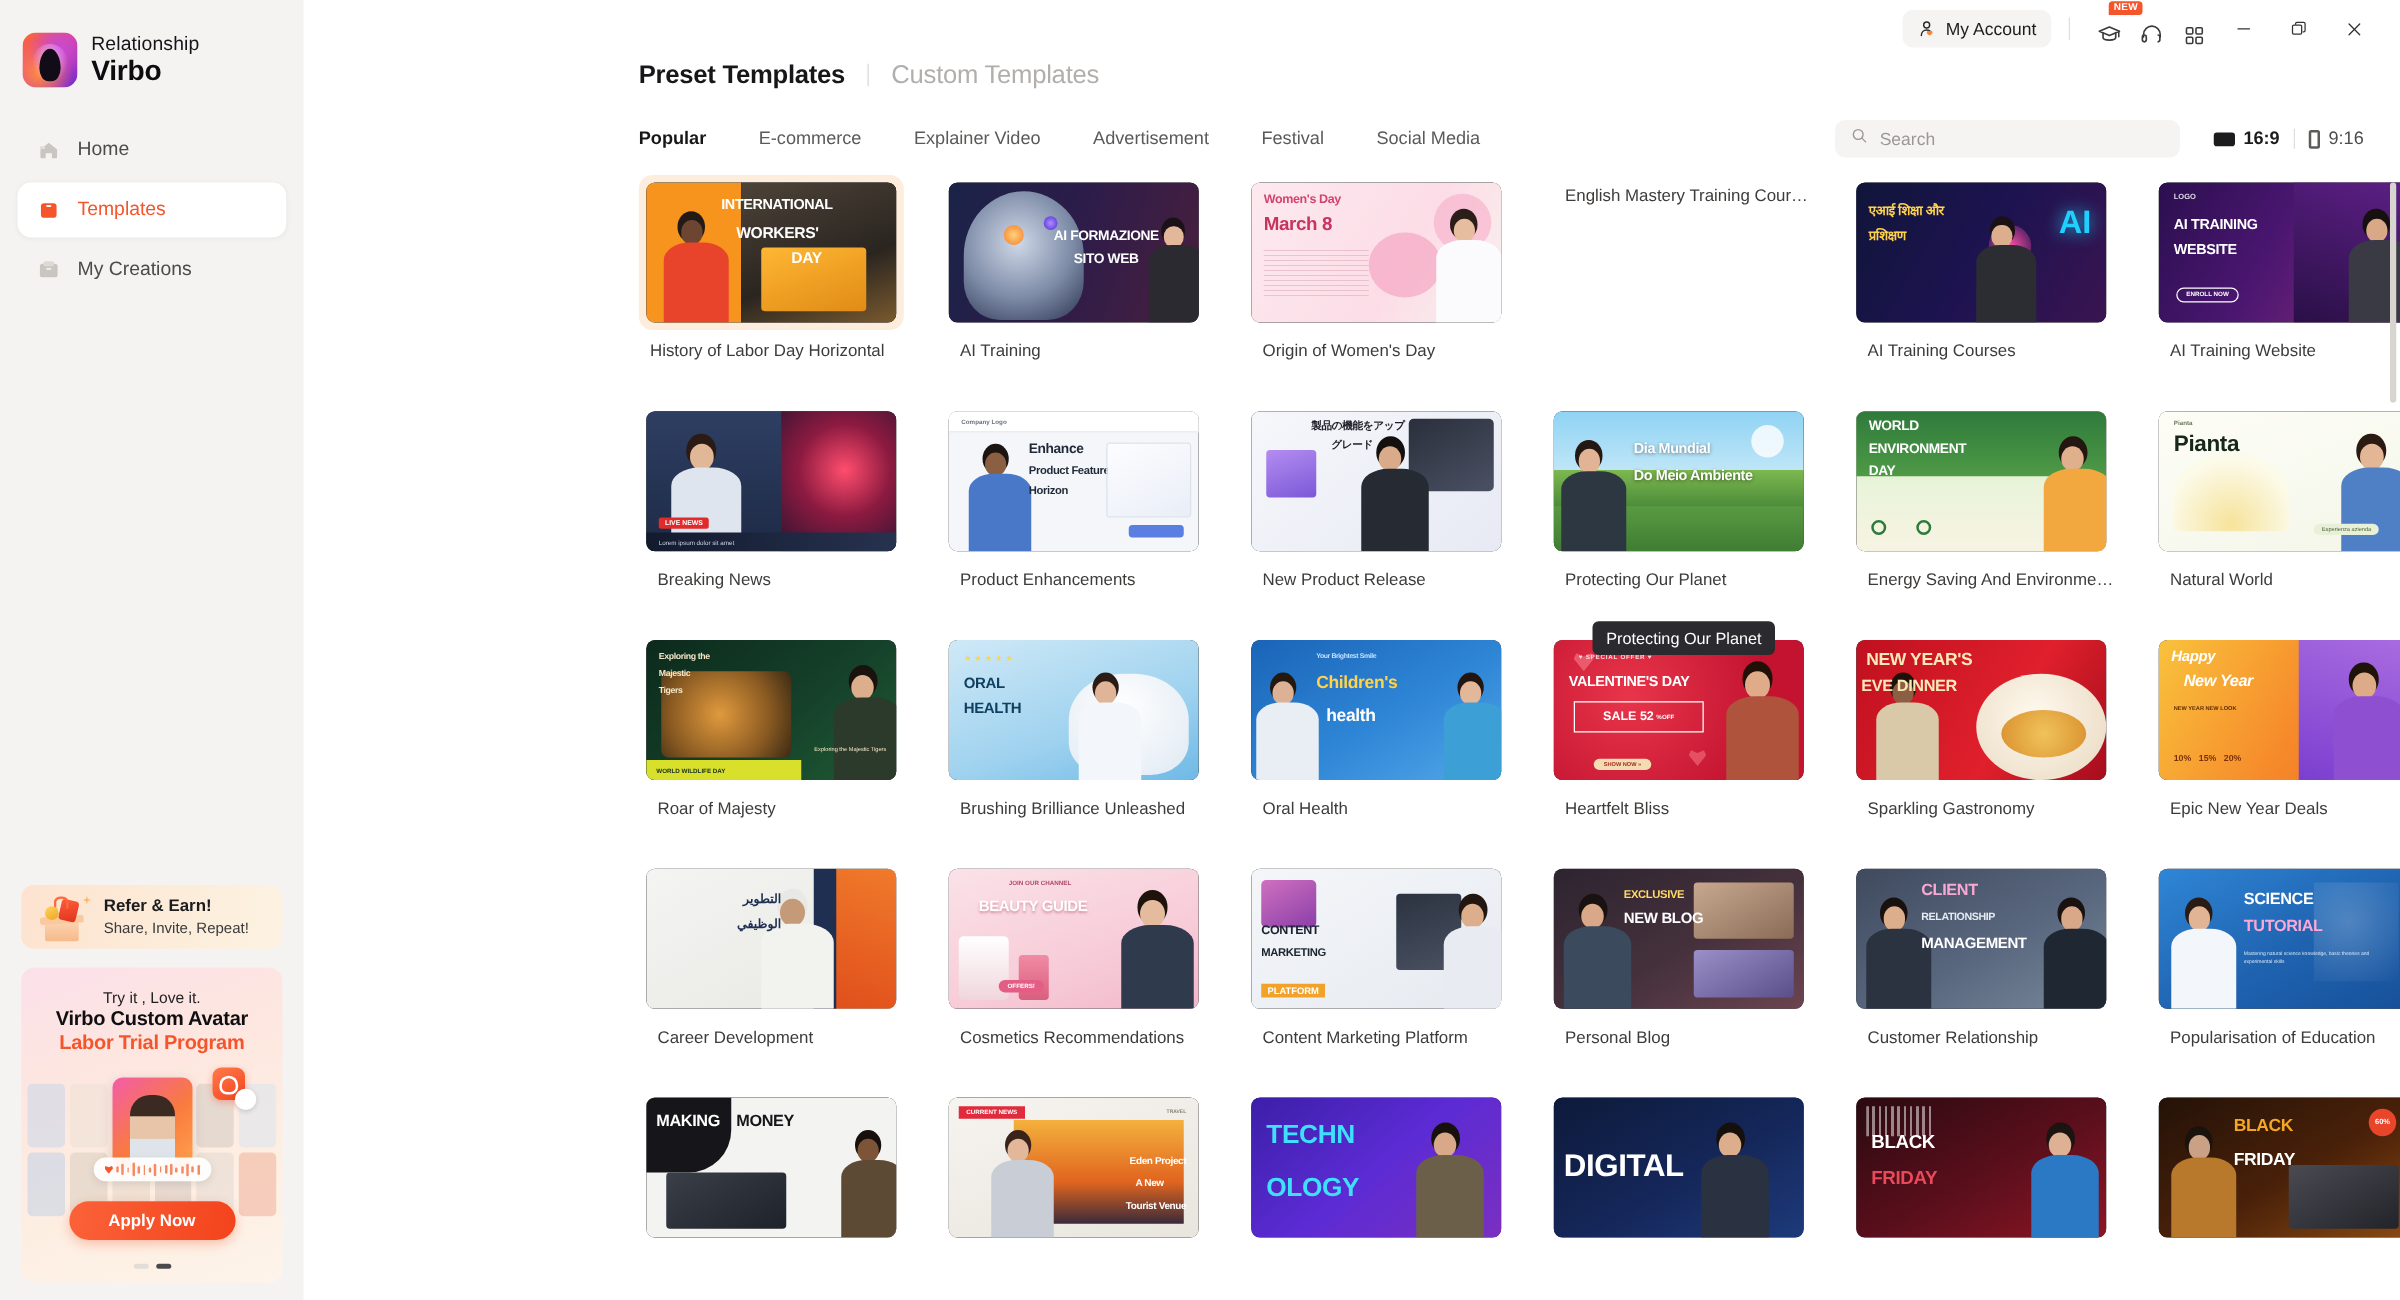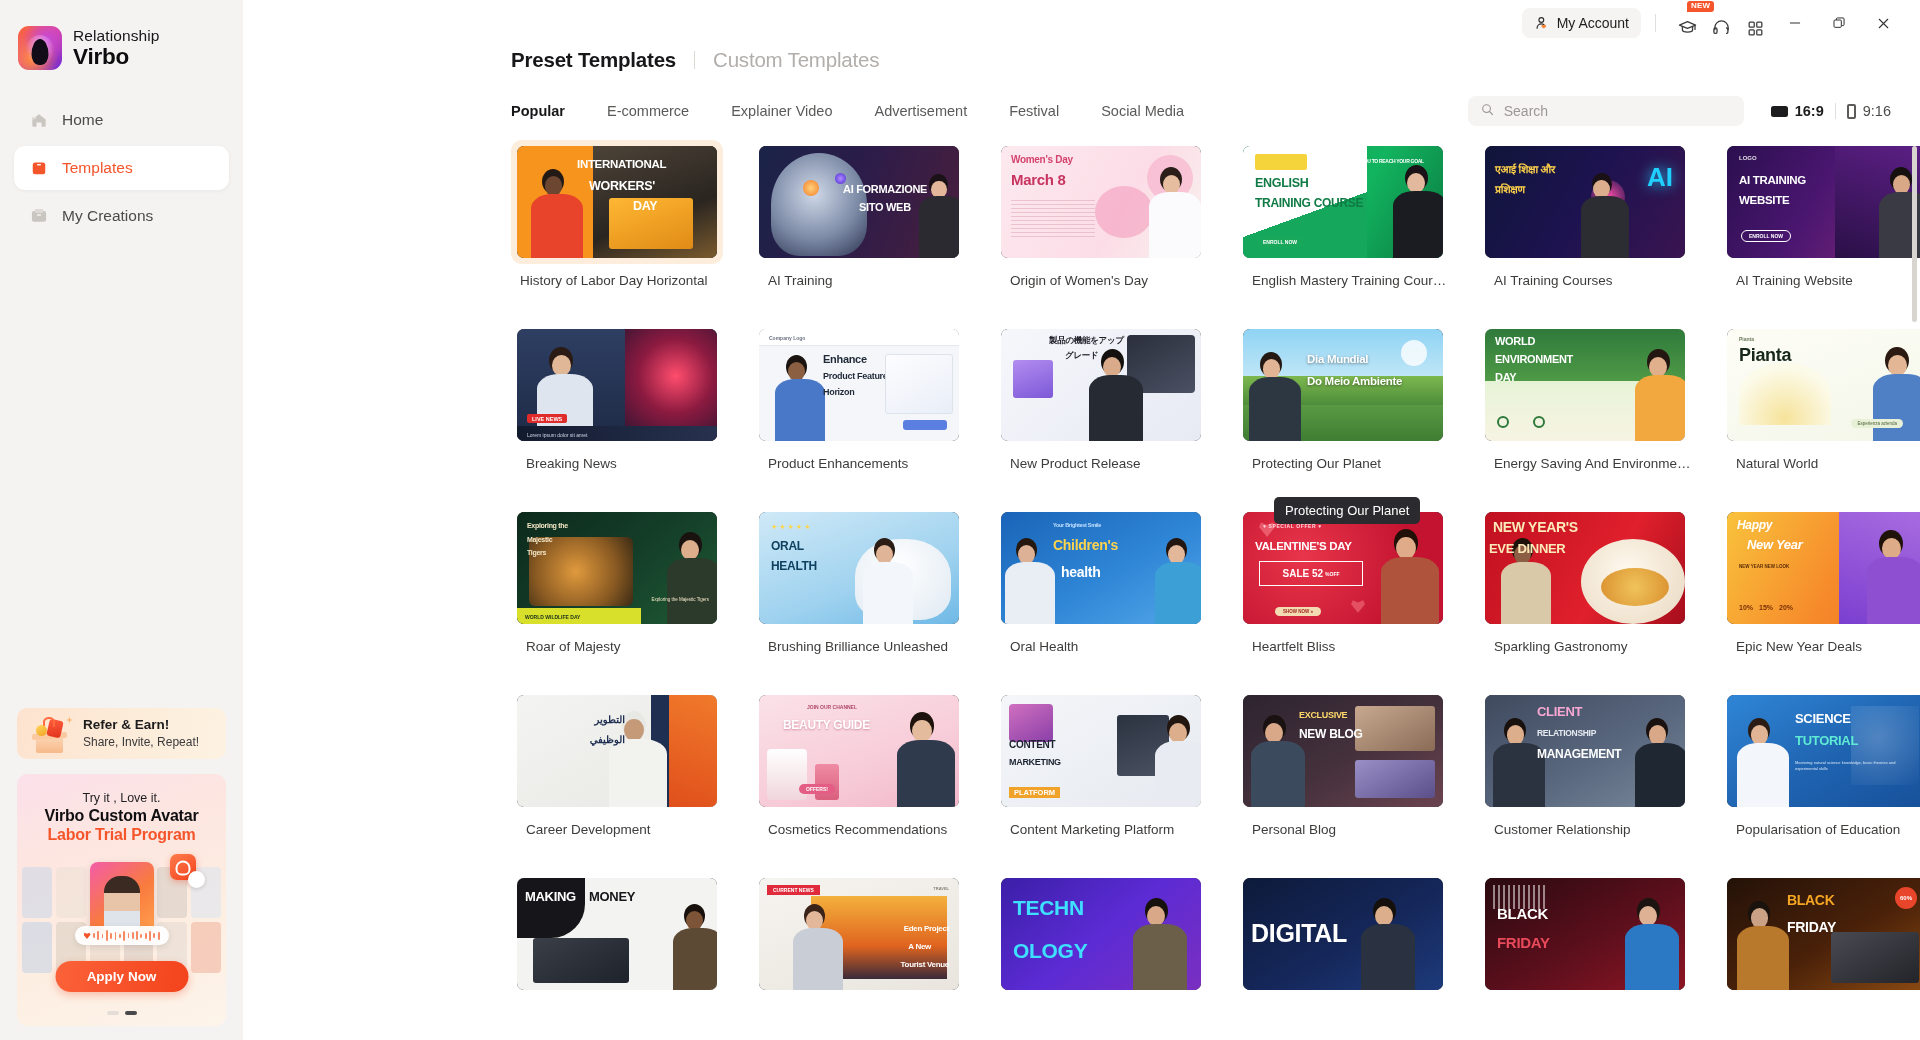--- a/index.html
+++ b/index.html
@@ -544,34 +544,20 @@
                 <div class="head" style="left:161.52px;bottom:63.599999999999994px;width:17.68px;height:19.76px;background:#e7bda0"></div>
                 <div class="person" style="left:148px;width:52px;height:65.72px;background:#fbfbfd"></div>
    <div class="tb-txt" style="left:5%;top:8%;font-size:10px;color:#d4436f;font-weight:700">Women's Day</div>
    <div class="tb-txt" style="left:5%;top:24%;font-size:15px;color:#c7345f;font-weight:800">March 8</div>
    <div style="position:absolute;left:5%;top:48%;width:42%;height:34%;background:repeating-linear-gradient(#e7b9c8 0 1px,transparent 1px 4px);opacity:.8"></div>
               </div>
             </div>
             <div class="card-label">Origin of Women's Day</div>
           </div>
           <div class="card">
-            <div class="thumb-pad">
-              <div class="thumb">
-                <div class="tb-layer" style="background:linear-gradient(120deg,#0f9a52,#12b45f 55%,#0b7a41)"></div>
-   <div style="position:absolute;left:0;bottom:0;width:62%;height:100%;background:linear-gradient(160deg,#ffffff 0 58%,#15a85c 58%)"></div>
-   <div class="head" style="left:161.88px;bottom:66.96px;width:22.68px;height:25.919999999999998px;background:#1a1216"></div>
-                <div class="head" style="left:164.04px;bottom:64.8px;width:18.360000000000003px;height:20.52px;background:#e2b99c"></div>
-                <div class="person" style="left:150px;width:54px;height:66.96px;background:#1b1b22"></div>
-   <div style="position:absolute;left:6%;top:7%;width:26%;height:14%;background:#f5d33b;border-radius:2px"></div>
-   <div class="tb-txt" style="left:6%;top:28%;font-size:12.5px;color:#0f7a44">ENGLISH</div>
-   <div class="tb-txt" style="left:6%;top:46%;font-size:12px;color:#0f7a44">TRAINING COURSE</div>
-   <div class="tb-txt" style="left:42%;top:12%;font-size:5px;color:#fff;font-weight:600">WE WILL HELP YOU TO REACH YOUR GOAL</div>
-   <div style="position:absolute;left:7%;bottom:10%;padding:2px 6px;background:#19a75c;border-radius:9px;color:#fff;font-size:5px;font-weight:700">ENROLL NOW</div>
-              </div>
-            </div>
             <div class="card-label">English Mastery Training Courses</div>
           </div>
           <div class="card">
             <div class="thumb-pad">
               <div class="thumb">
                 <div class="tb-layer" style="background:linear-gradient(120deg,#10153a,#1d1350 50%,#3a1450)"></div>
    <div style="position:absolute;right:6%;top:14%;font-size:26px;font-weight:900;color:#1fd0ff;text-shadow:0 0 14px #1fd0ff">AI</div>
    <div style="position:absolute;right:30%;top:30%;width:34px;height:34px;border-radius:50%;background:radial-gradient(circle,#ff4fa8,rgba(255,79,168,0))"></div>
    <div class="head" style="left:106.56px;bottom:62px;width:20.16px;height:23.04px;background:#1a1116"></div>
                 <div class="head" style="left:108.48px;bottom:60px;width:16.32px;height:18.240000000000002px;background:#dcae8e"></div>
@@ -882,21 +868,21 @@
           </div>
           <div class="card">
             <div class="thumb-pad">
               <div class="thumb">
                 <div class="tb-layer" style="background:linear-gradient(150deg,#2f86d6,#1f63b0 55%,#17509a)"></div>
    <div style="position:absolute;right:4%;top:10%;width:34%;height:70%;background:radial-gradient(circle at 40% 40%,rgba(255,255,255,.22),rgba(255,255,255,0))"></div>
    <div class="head" style="left:21.439999999999998px;bottom:64.48px;width:21.84px;height:24.96px;background:#2a1c14"></div>
                 <div class="head" style="left:23.52px;bottom:62.4px;width:17.68px;height:19.76px;background:#e0b494"></div>
                 <div class="person" style="left:10px;width:52px;height:64.48px;background:#f3f6fa"></div>
    <div class="tb-txt" style="left:34%;top:16%;font-size:13px;color:#fff">SCIENCE</div>
-   <div class="tb-txt" style="left:34%;top:36%;font-size:13px;color:#5eead4">TUTORIAL</div>
+   <div class="tb-txt" style="left:34%;top:36%;font-size:13px;color:#f9a8d4">TUTORIAL</div>
    <div style="position:absolute;left:34%;top:58%;width:60%;font-size:4px;color:#d7e6f7;line-height:1.4">Mastering natural science knowledge, basic theories and experimental skills</div>
               </div>
             </div>
             <div class="card-label">Popularisation of Education</div>
           </div>
           <div class="card">
             <div class="thumb-pad">
               <div class="thumb">
                 <div class="tb-layer" style="background:#f3f3f1"></div>
    <div style="position:absolute;left:0;top:0;width:34%;height:54%;background:#16161a;border-radius:0 0 34px 0"></div>

